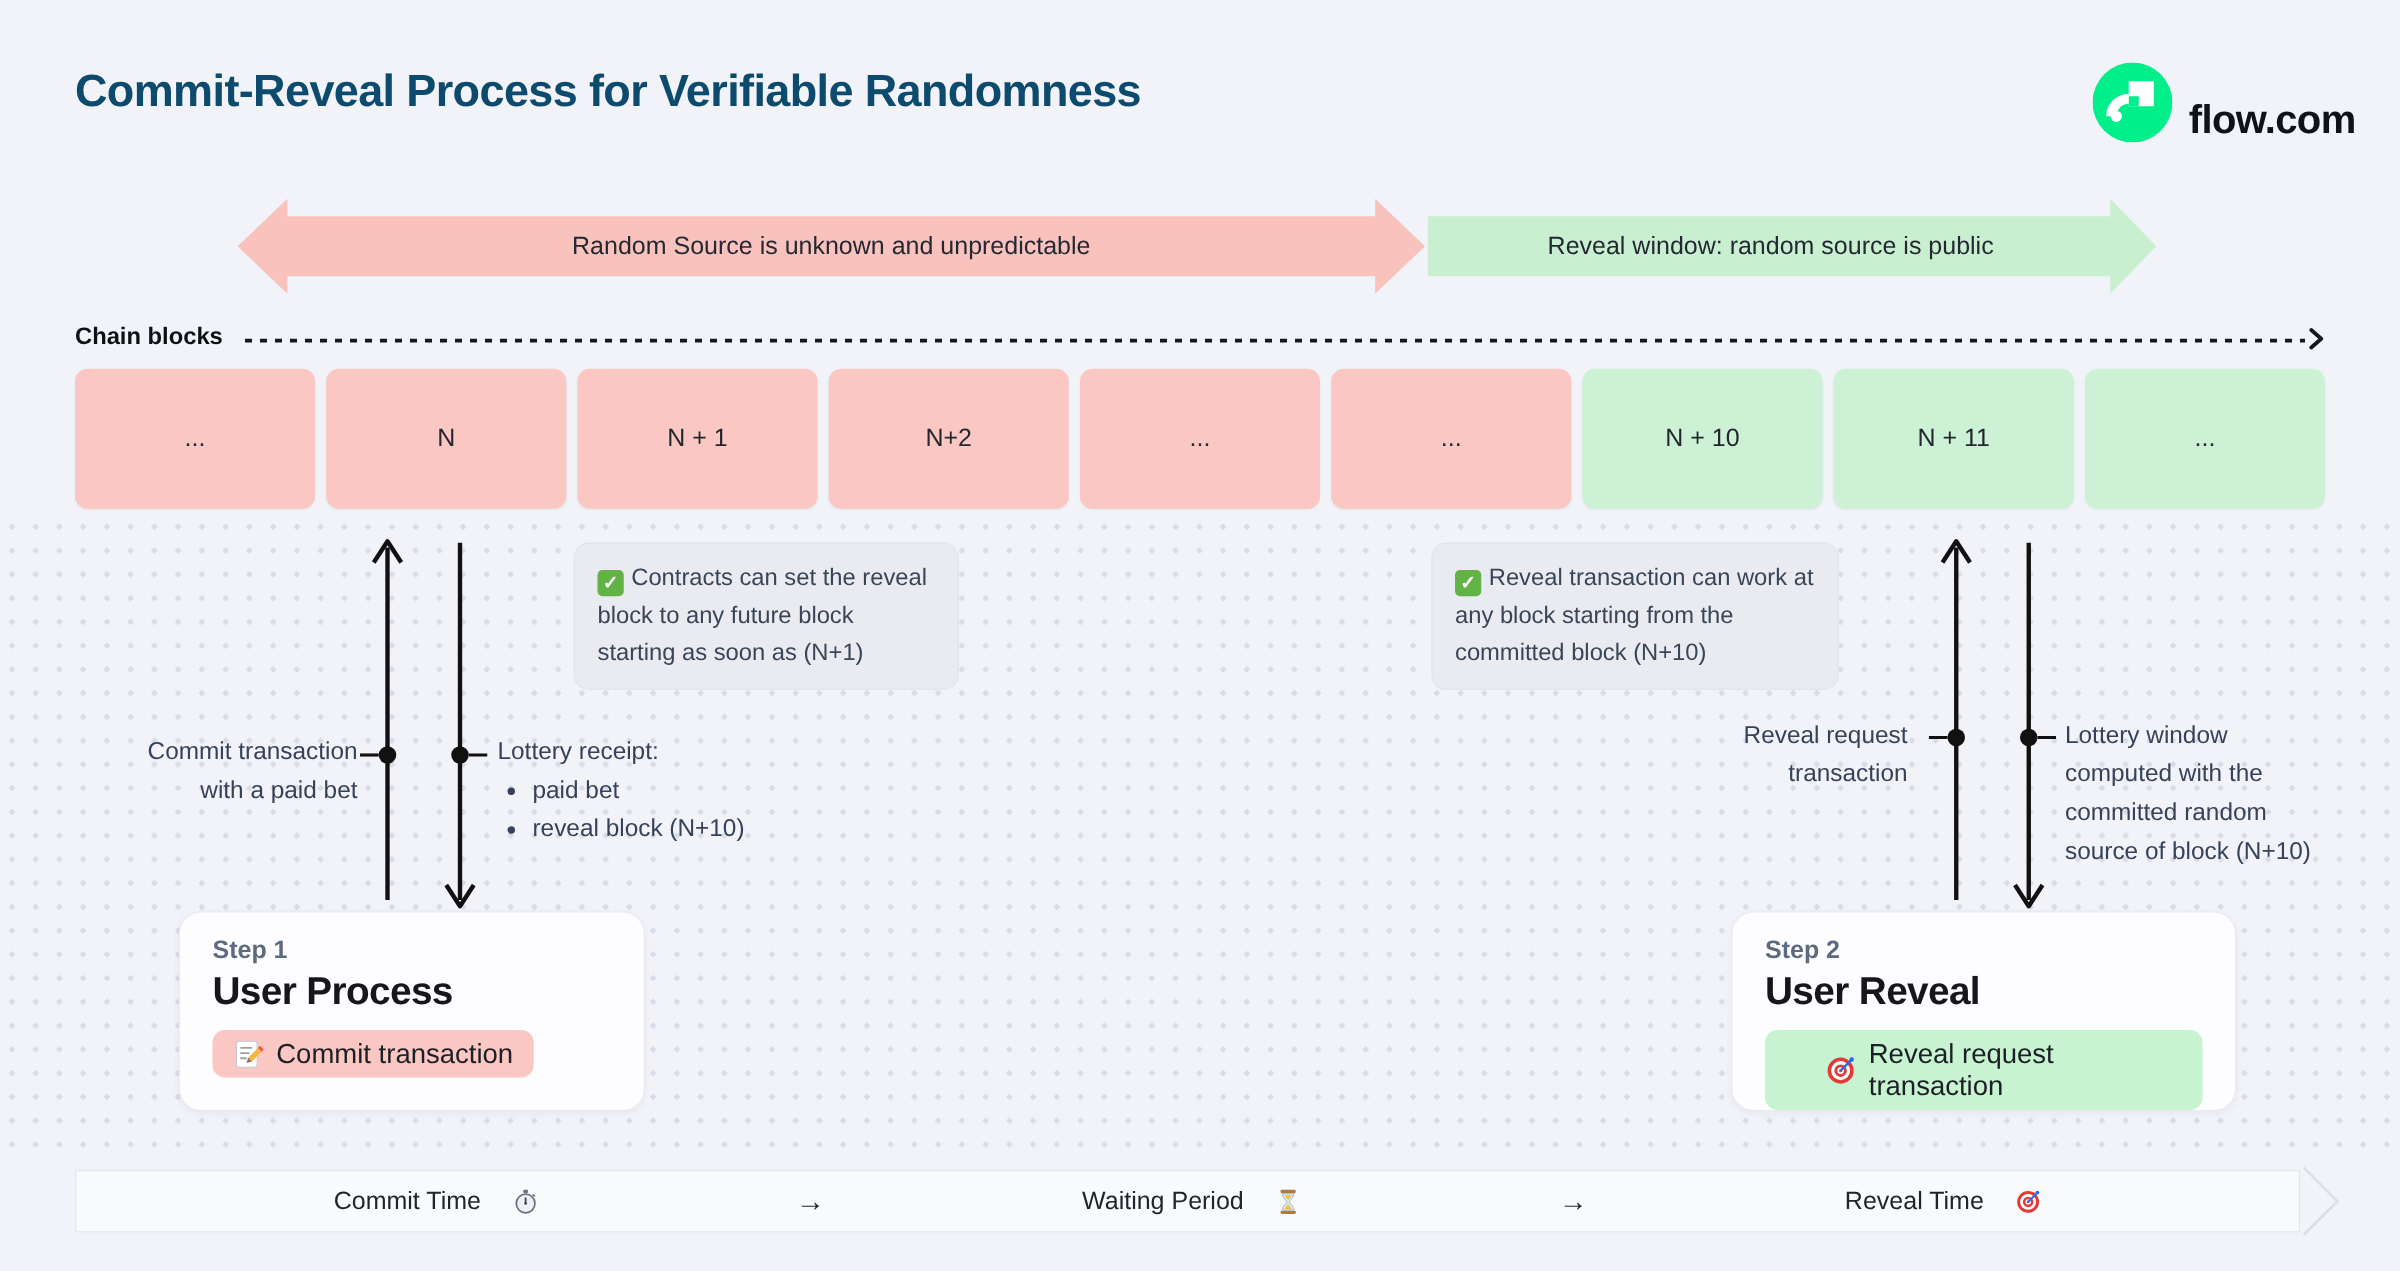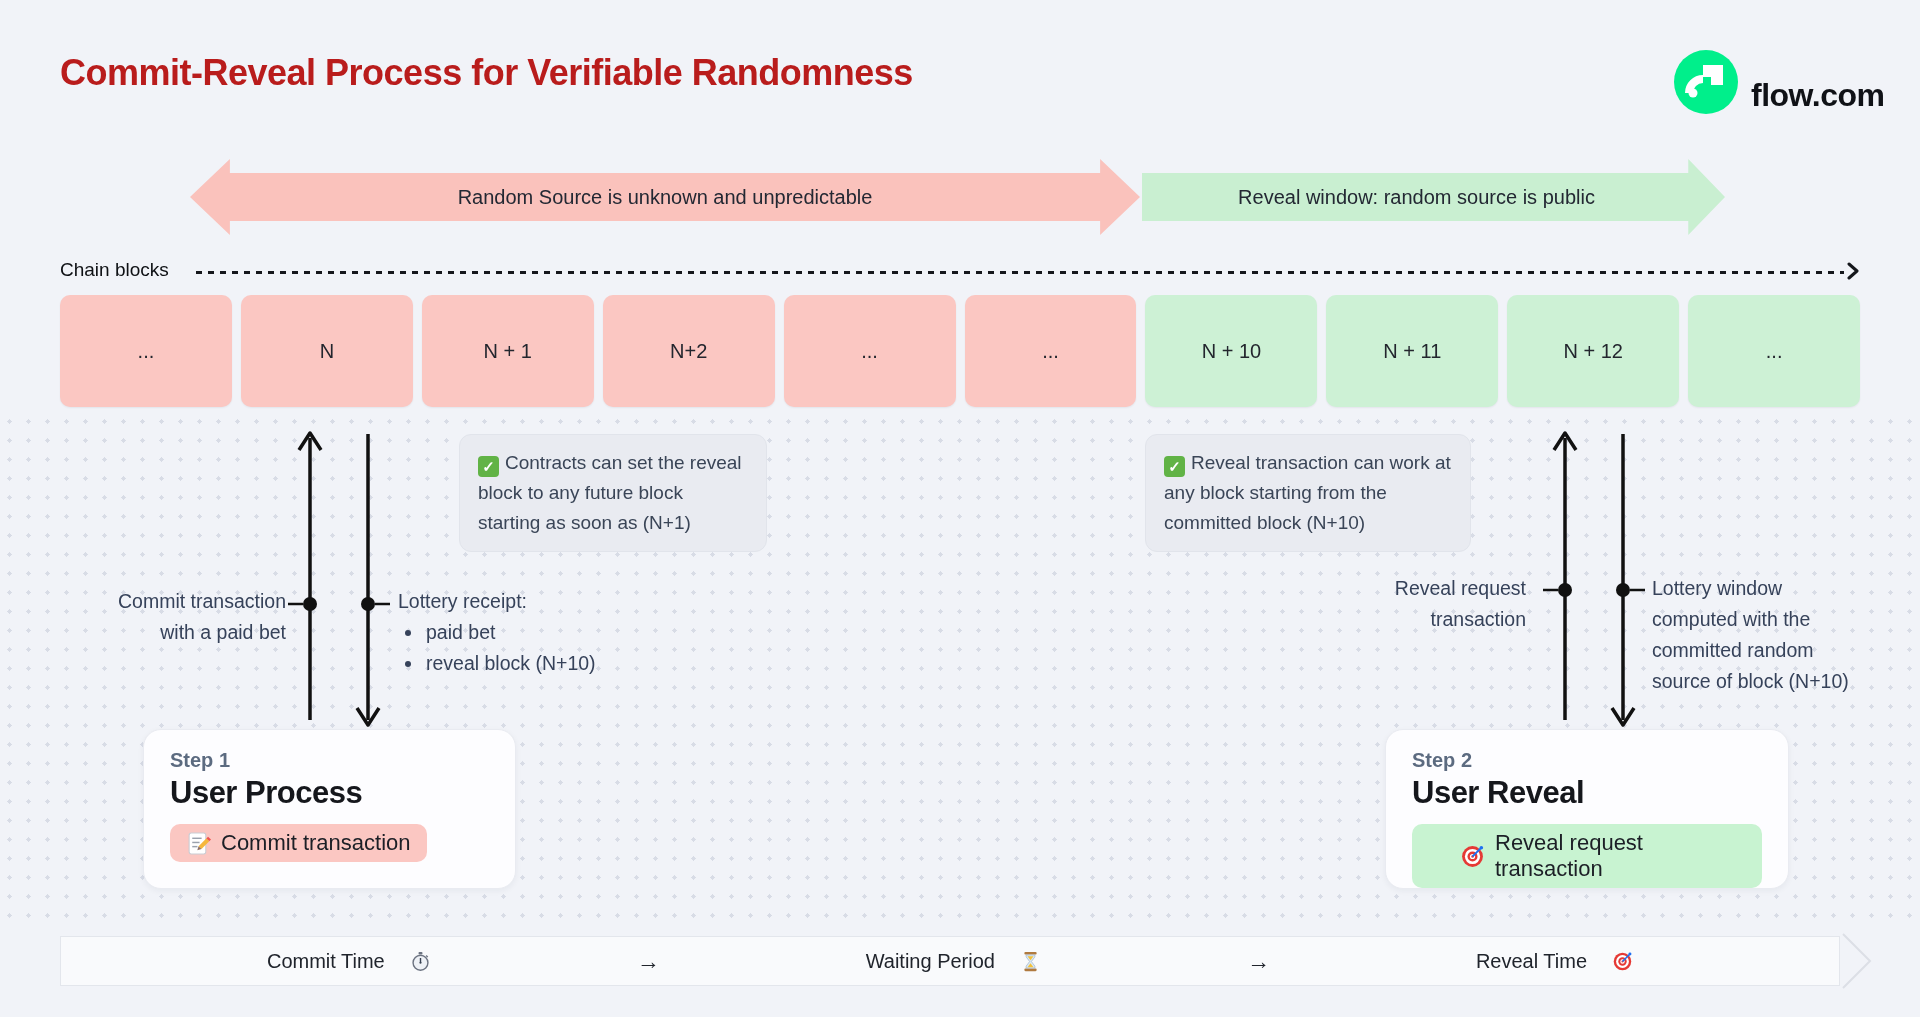--- a/index.html
+++ b/index.html
@@ -1,33 +1,33 @@
 <!DOCTYPE html>
 <html><head>
 <meta charset="utf-8">
 <style>
   html,body{margin:0;padding:0;}
   body{font-family:"Liberation Sans", sans-serif;}
   .canvas{position:relative;width:1920px;height:1017px;background:#f1f3f8;overflow:hidden;}
 
-  .page-title{position:absolute;left:60px;top:52px;font-size:36px;font-weight:600;letter-spacing:-.5px;color:#b91c1c;}
+  .page-title{position:absolute;left:60px;top:52px;font-size:36px;font-weight:600;letter-spacing:-.5px;color:#0c4a6e;}
 
   .brand{position:absolute;left:1674px;top:50px;display:flex;align-items:flex-end;gap:13px;}
   .brand .logo{width:64px;height:64px;}
   .brand .brand-text{font-size:32px;font-weight:700;color:#101217;letter-spacing:-.5px;}
 
   
   .banner{position:absolute;top:159px;height:76px;display:flex;align-items:center;justify-content:center;font-size:20px;color:#232833;}
   .banner-red{left:190px;width:950px;background:#fac2bc;
     clip-path:polygon(0 50%,4.2% 0,4.2% 18.5%,95.8% 18.5%,95.8% 0,100% 50%,95.8% 100%,95.8% 81.5%,4.2% 81.5%,4.2% 100%);}
   .banner-green{left:1142px;width:583px;background:#c9efd1;padding-right:34px;box-sizing:border-box;
     clip-path:polygon(0 18.5%,93.7% 18.5%,93.7% 0,100% 50%,93.7% 100%,93.7% 81.5%,0 81.5%);}
 
   
-  .chain-label{position:absolute;left:60px;top:259px;font-size:19px;font-weight:400;color:#0e1014;}
+  .chain-label{position:absolute;left:60px;top:259px;font-size:19px;font-weight:700;color:#0e1014;}
   .chain-dotline{position:absolute;left:196px;top:271px;width:1648px;height:3px;
     background:repeating-linear-gradient(to right,#15171c 0 6px,transparent 6px 12px);}
   .chain-axis-head{position:absolute;left:1846px;top:262px;}
 
   
   .blocks-row{position:absolute;left:60px;top:295px;width:1800px;height:112px;display:flex;gap:9px;}
   .block{flex:1;border-radius:10px;display:flex;align-items:center;justify-content:center;
     font-size:20px;color:#23262e;box-shadow:0 1px 2px rgba(15,23,42,.06);}
   .block.commit{background:#fbc7c2;}
   .block.reveal{background:#cdf1d5;}
@@ -117,21 +117,20 @@
 
   <div class="blocks-row">
     <div class="block commit">...</div>
     <div class="block commit">N</div>
     <div class="block commit">N + 1</div>
     <div class="block commit">N+2</div>
     <div class="block commit">...</div>
     <div class="block commit">...</div>
     <div class="block reveal">N + 10</div>
     <div class="block reveal">N + 11</div>
-    <div class="block reveal">N + 12</div>
     <div class="block reveal">...</div>
   </div>
 
   <div class="dotgrid"></div>
 
   <div class="note note-commit">
     <span class="check-icon"></span><span>Contracts can set the reveal block to any future block starting as soon as (N+1)</span>
   </div>
   <div class="note note-reveal">
     <span class="check-icon"></span><span>Reveal transaction can work at any block starting from the committed block (N+10)</span>

